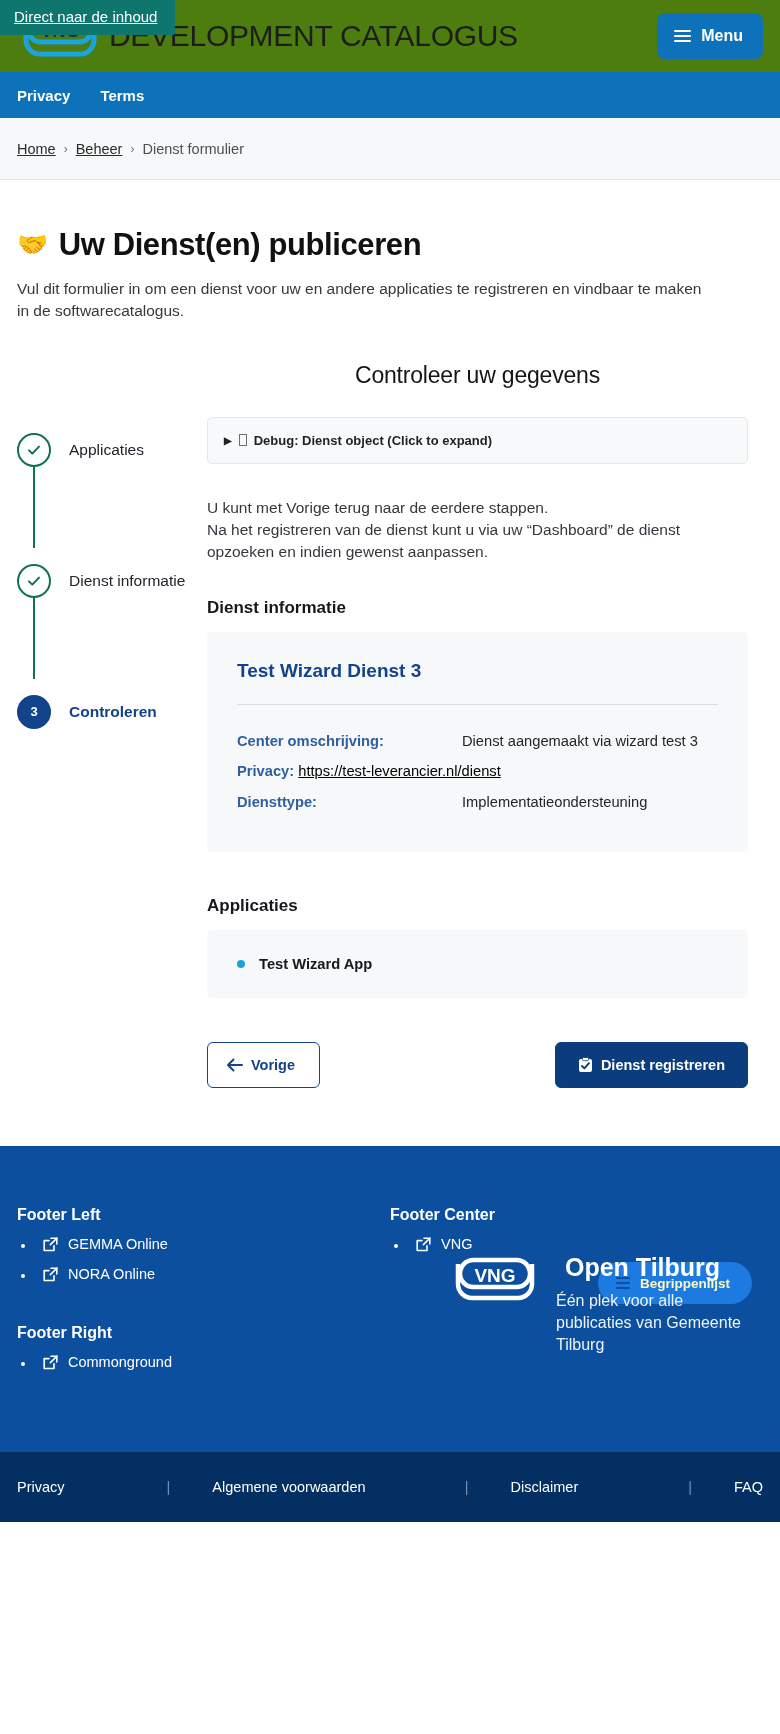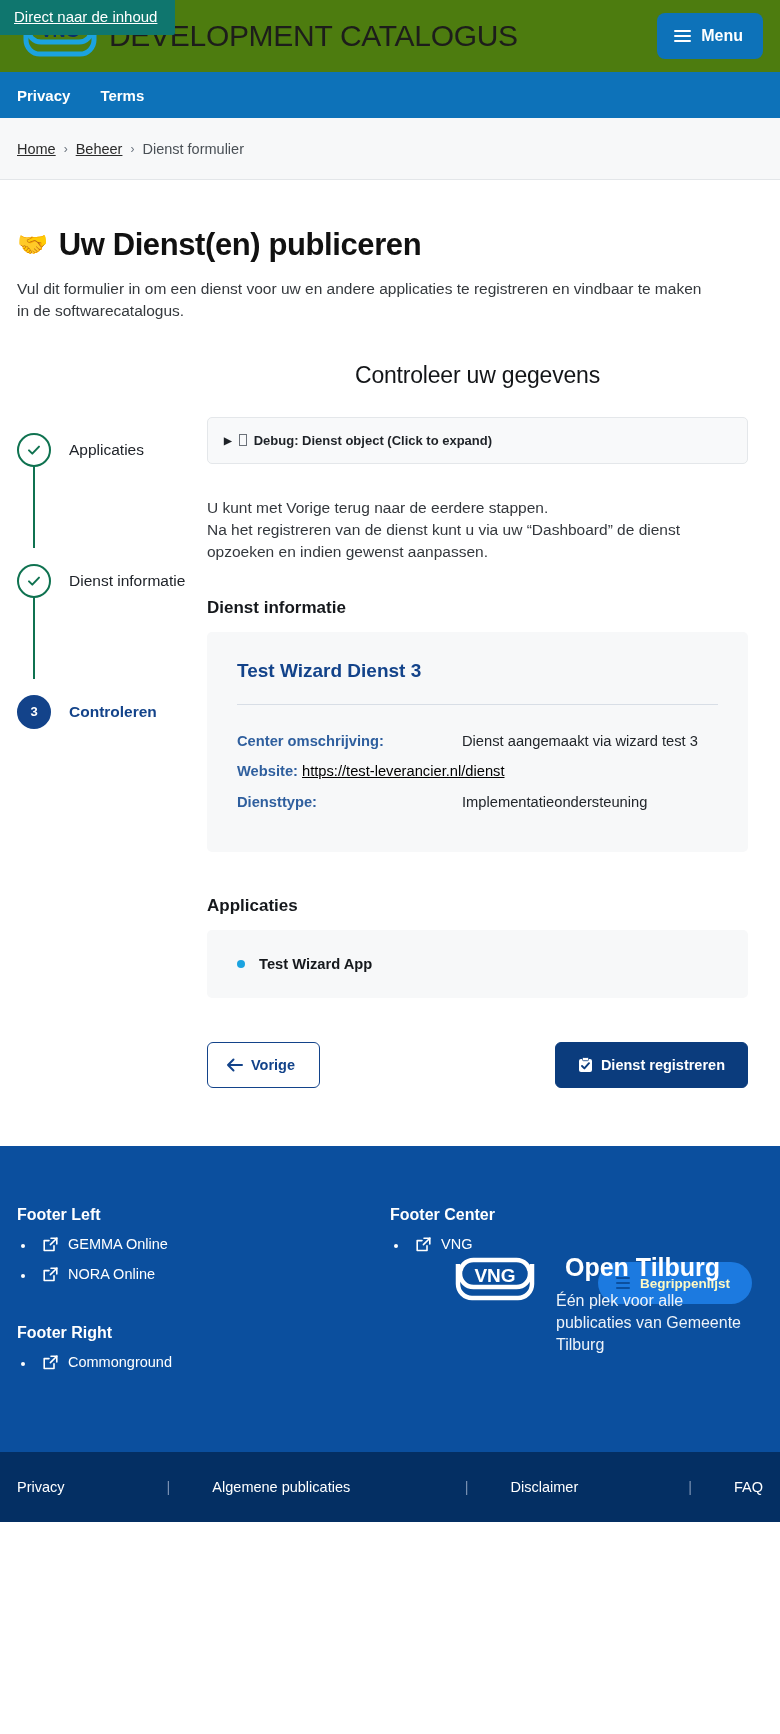--- a/index.html
+++ b/index.html
@@ -446,21 +446,21 @@
       <div class="card">
         <div class="card-title">Test Wizard Dienst 3</div>
         <hr>
 
         <div class="kv">
           <span class="k">Center omschrijving:</span>
           <span class="v">Dienst aangemaakt via wizard test 3</span>
         </div>
 
         <div class="kv inline">
-          <span class="k">Website:</span>
+          <span class="k">Privacy:</span>
           <a href="#">https://test-leverancier.nl/dienst</a>
         </div>
 
         <div class="kv">
           <span class="k">Diensttype:</span>
           <span class="v">Implementatieondersteuning</span>
         </div>
       </div>
 
       <h3 class="section-head">Applicaties</h3>
@@ -581,21 +581,21 @@
     </div>
   </div>
 </footer>
 
 <div class="footbar">
   <span class="cell c1">
     <a href="#">Privacy</a>
   </span>
   <span class="pipe">|</span>
   <span class="cell c2">
-    <a href="#">Algemene publicaties</a>
+    <a href="#">Algemene voorwaarden</a>
   </span>
   <span class="pipe">|</span>
   <span class="cell c3">
     <a href="#">Disclaimer</a>
   </span>
   <span class="pipe">|</span>
   <span class="cell">
     <a href="#">FAQ</a>
   </span>
 </div>

